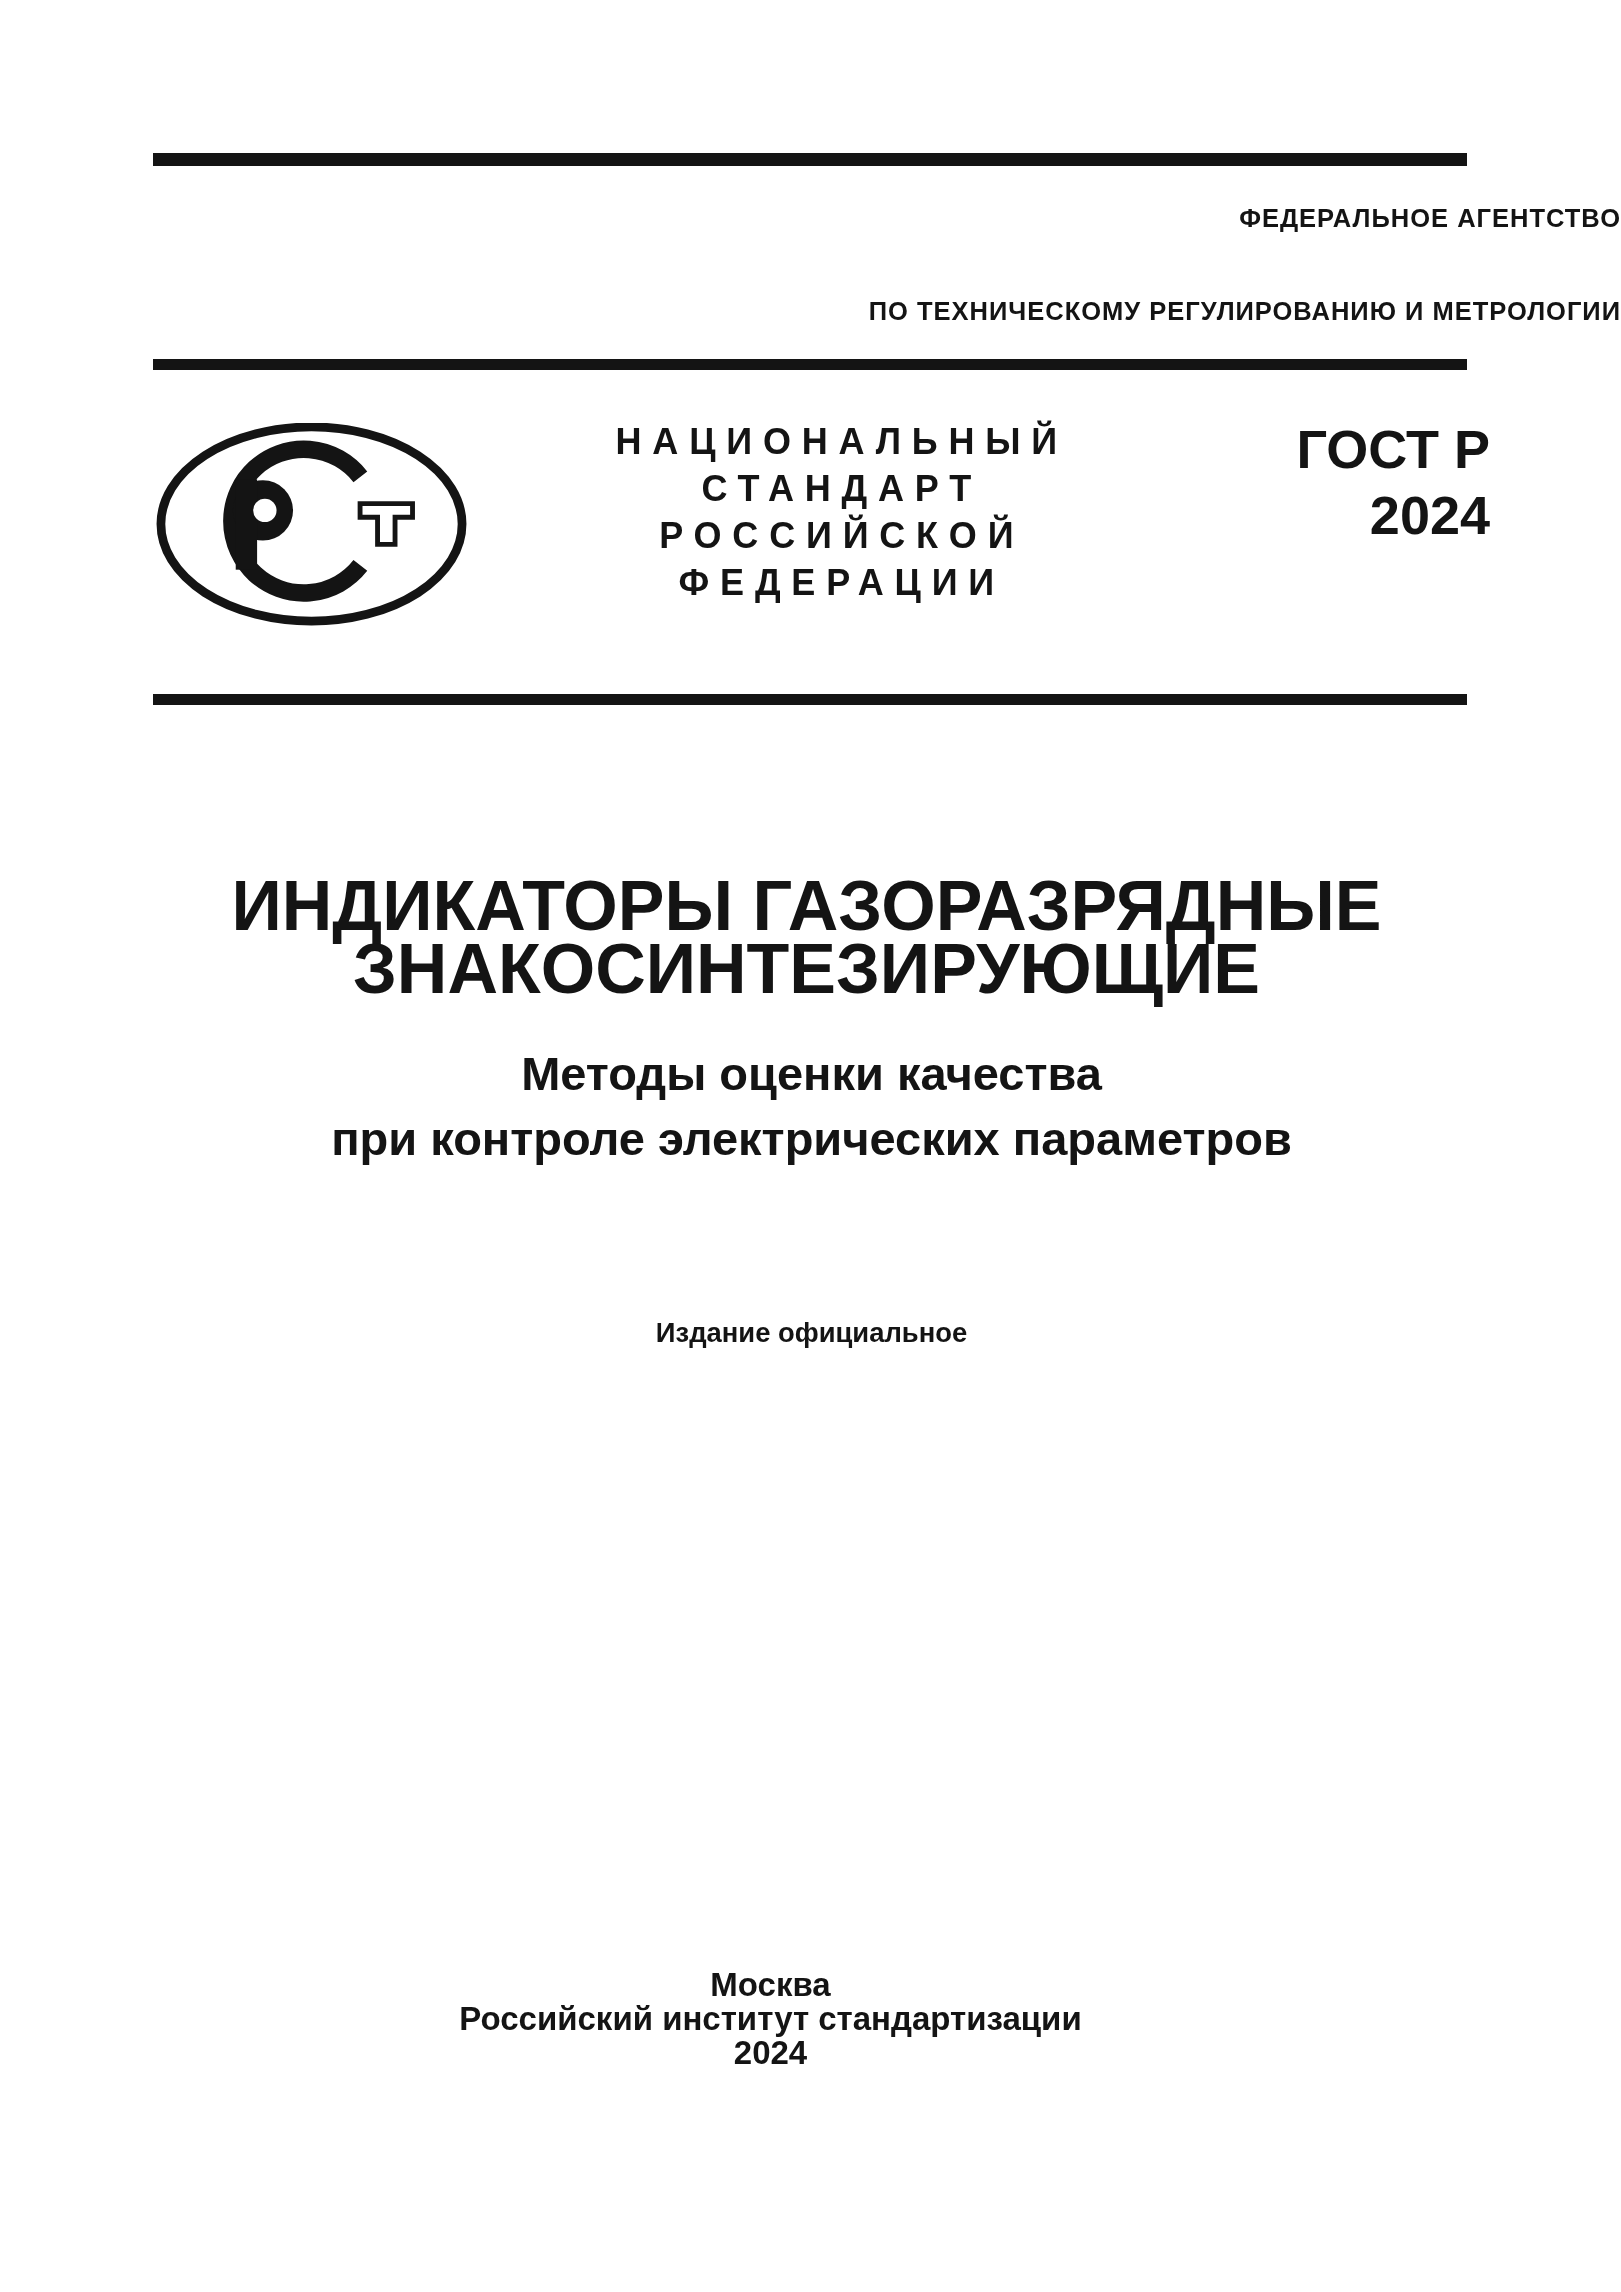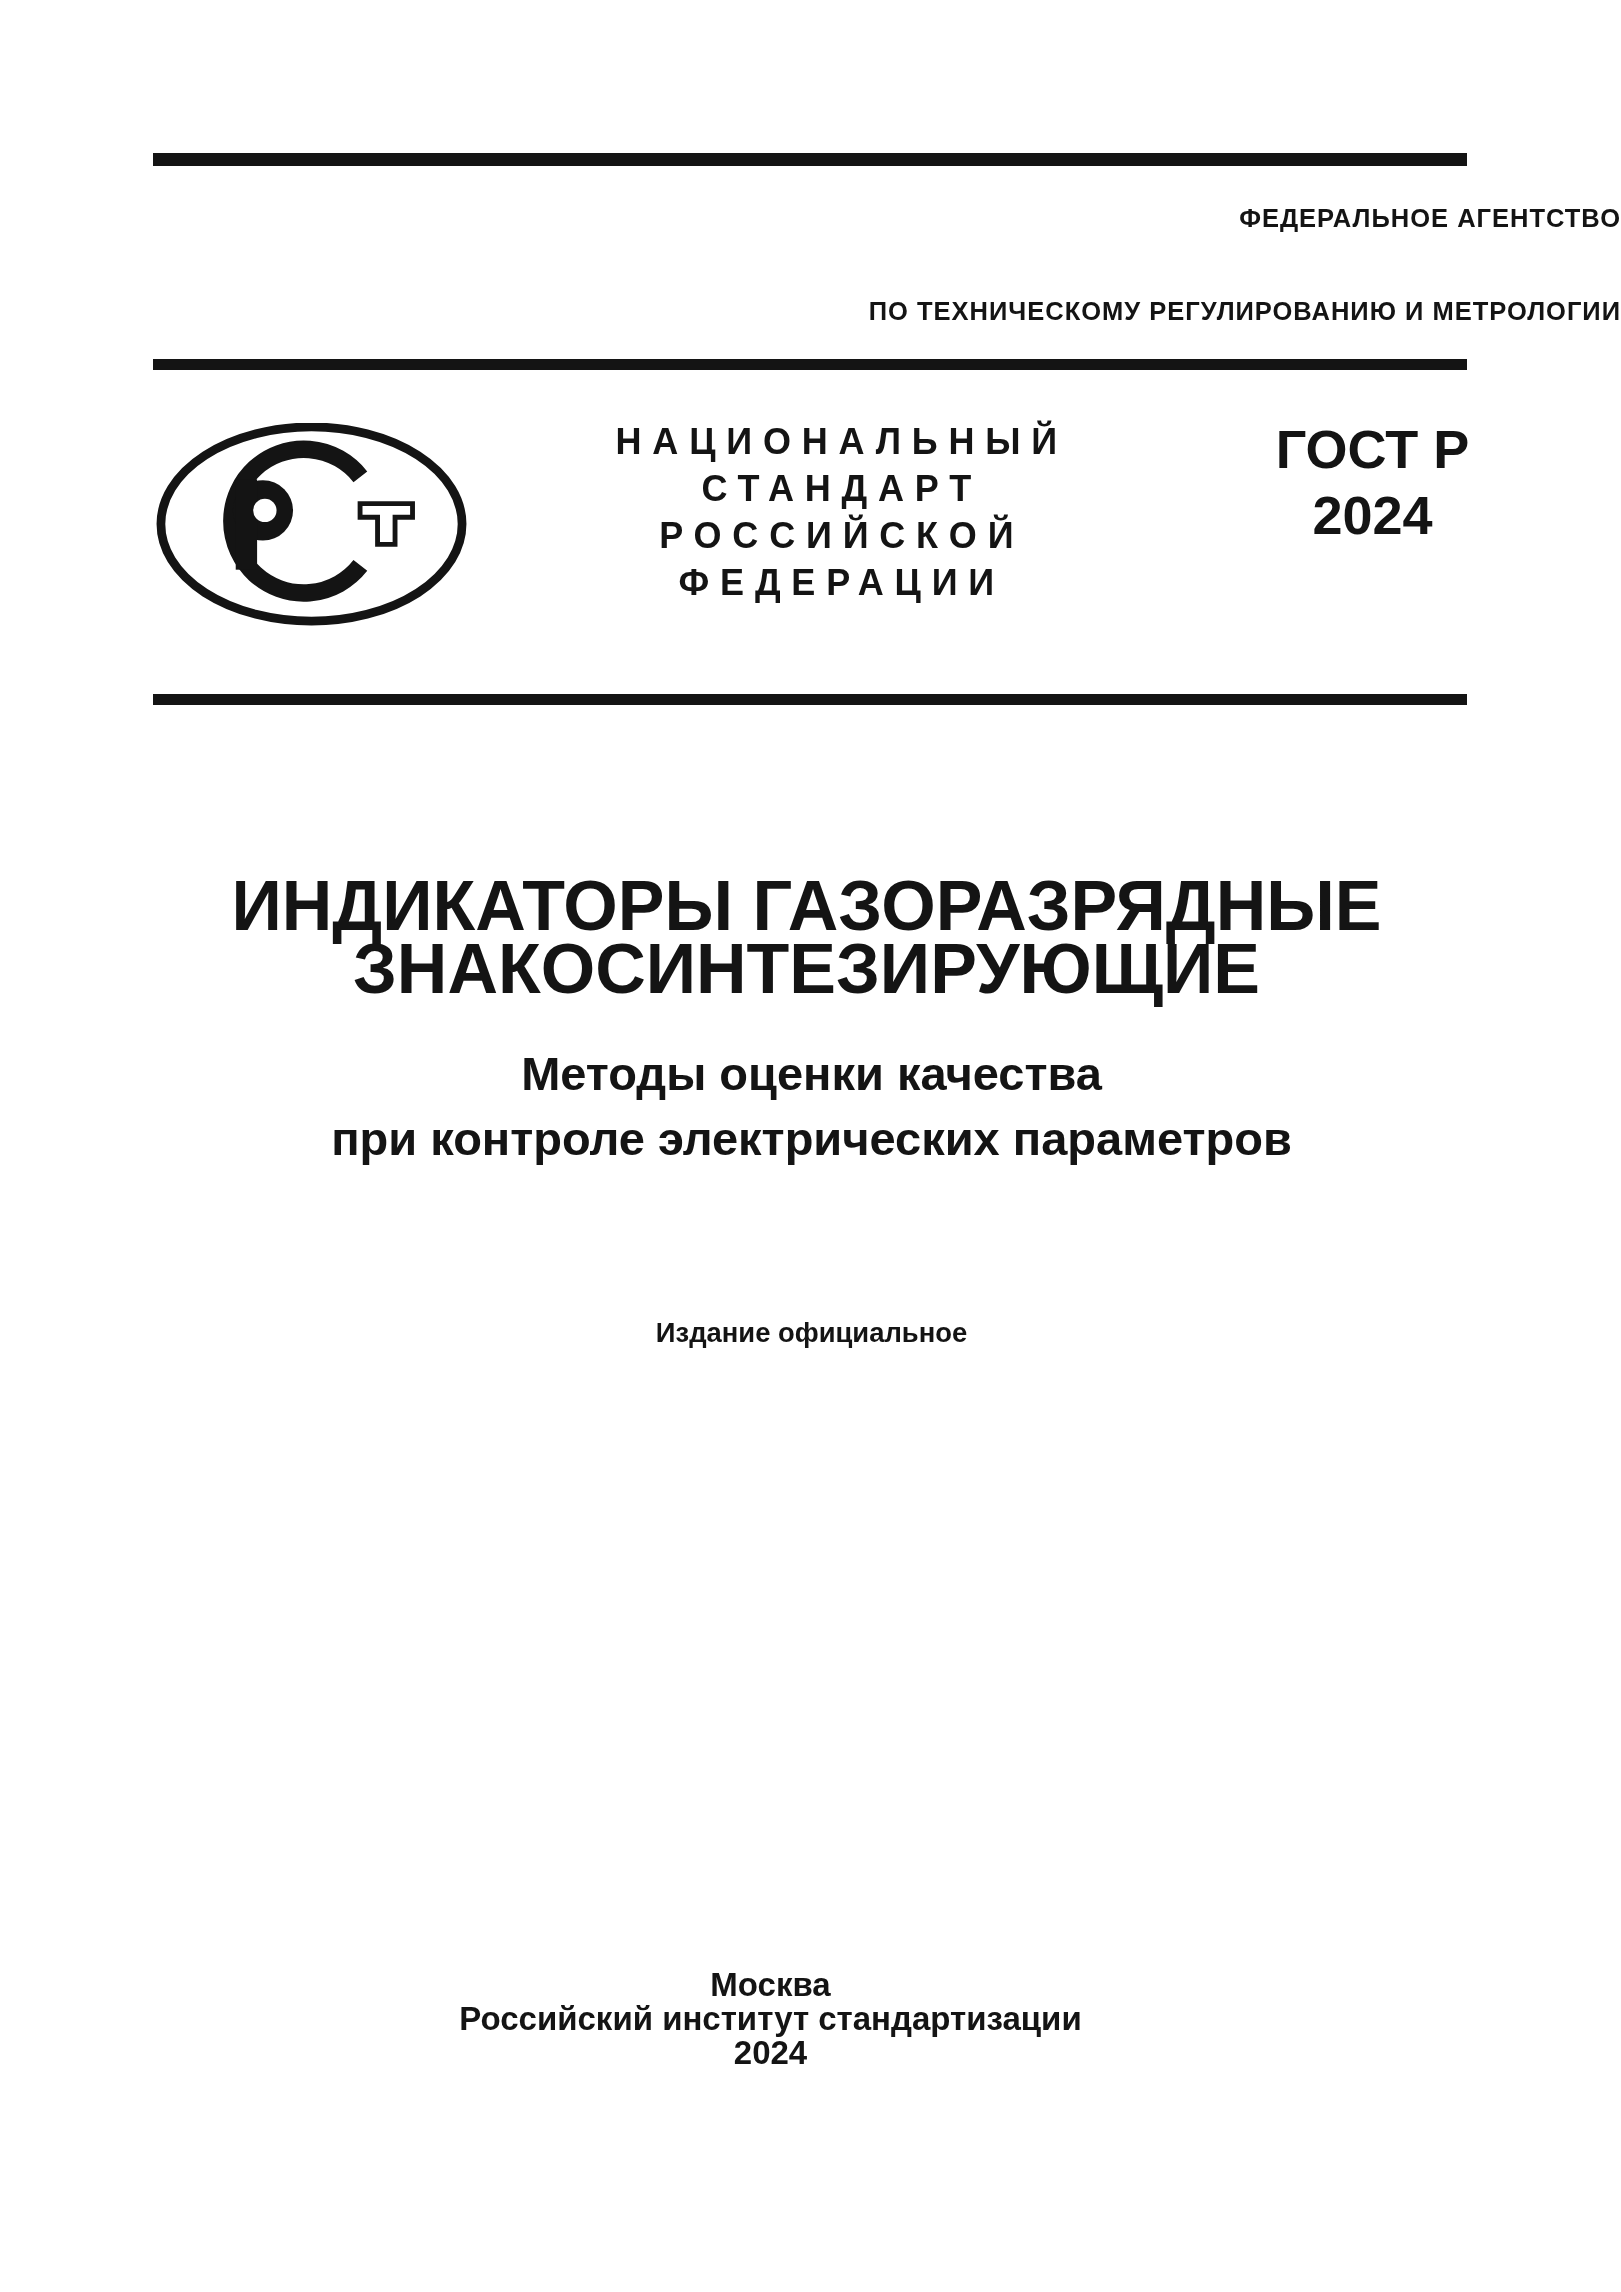--- a/index.html
+++ b/index.html
@@ -24,21 +24,21 @@
 
   .logo{position:absolute;left:155px;top:423px;width:313px;height:204px;}
 
   .stdtype{
     position:absolute;left:586px;top:418px;width:490px;
     text-align:center;font-weight:bold;font-size:36px;line-height:47px;
     letter-spacing:10.8px;padding-left:10.8px;
   }
   .designation{
     position:absolute;left:1255px;top:416px;width:235px;
-    text-align:center;font-weight:bold;font-size:54px;line-height:66px;
+    text-align:right;font-weight:bold;font-size:54px;line-height:66px;
   }
   .title{
     position:absolute;left:0;top:875px;width:1613px;
     text-align:center;font-weight:bold;font-size:70px;line-height:63px;
   }
   .subtitle{
     position:absolute;left:0;top:1041px;width:1623px;
     text-align:center;font-weight:bold;font-size:47px;line-height:65px;
   }
   .edition{

